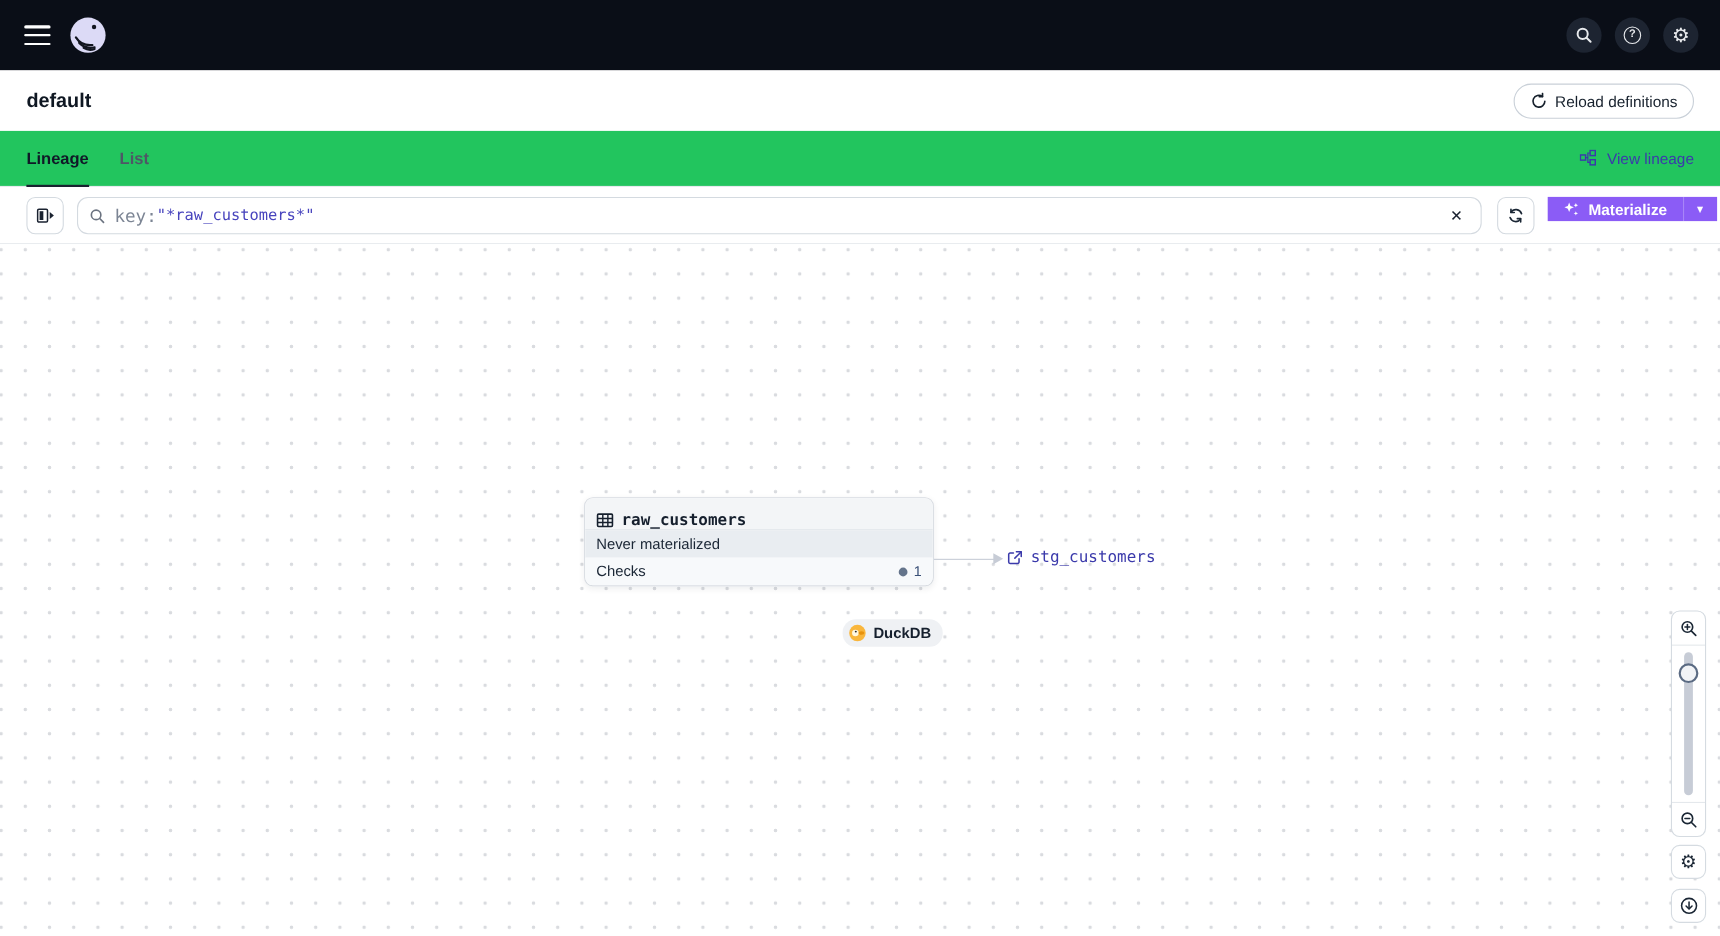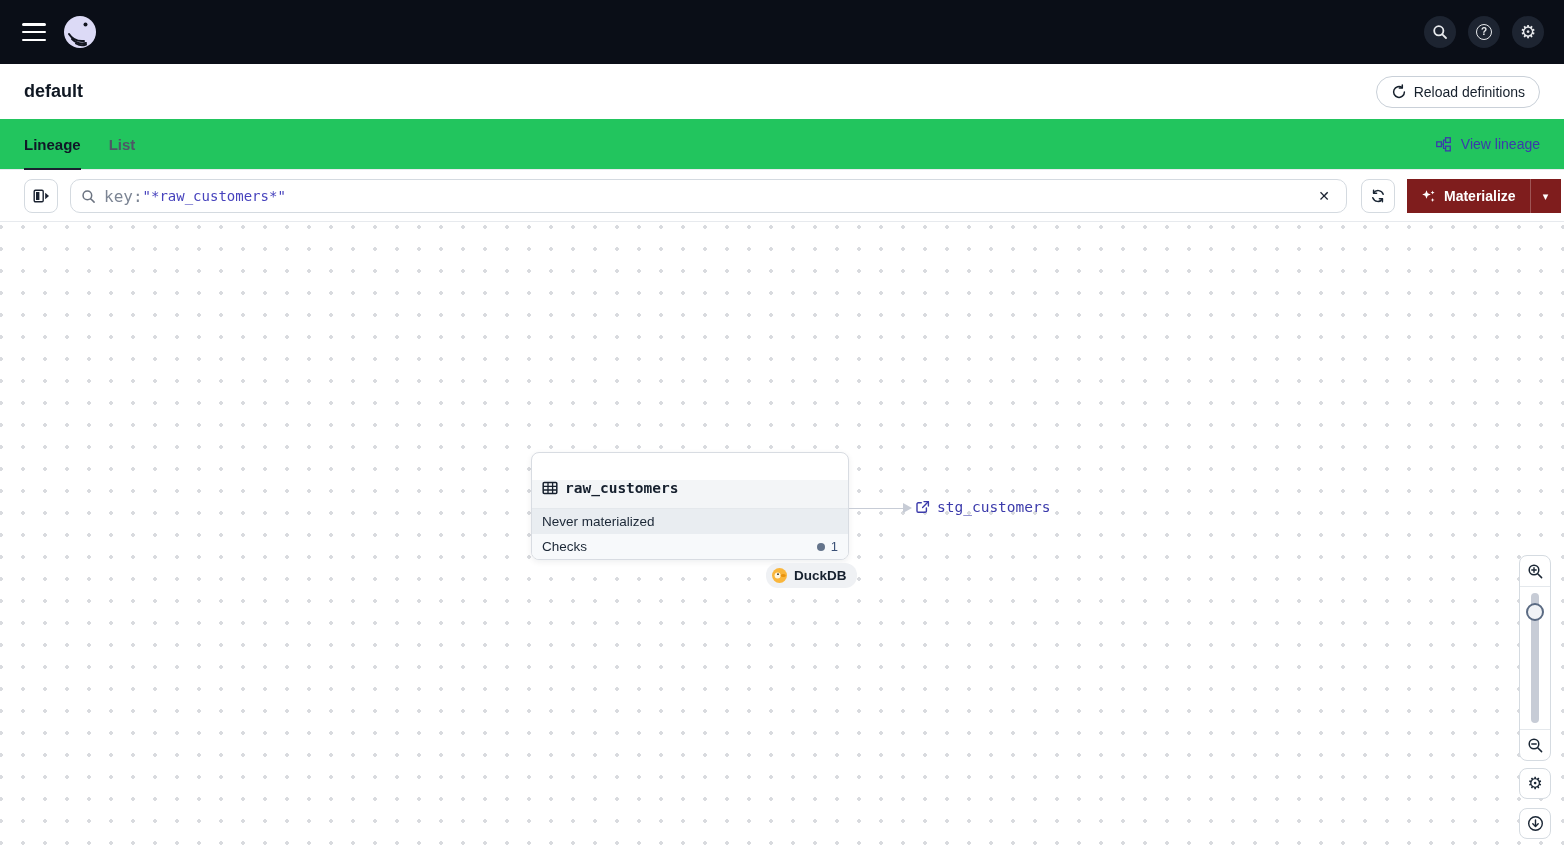--- a/index.html
+++ b/index.html
@@ -38,57 +38,57 @@
   .reload-btn span { font-size:14px; color:#16202c; }
 
   
   .tabs-row { position:absolute; left:0; top:119px; width:1564px; height:51px;
     border-bottom:1px solid #e7eaee; display:flex; align-items:center; padding:0 24px; background:#22c55e; }
   .tab { position:relative; height:51px; display:flex; align-items:center;
     margin-right:28px; font-size:15px; cursor:pointer; }
   .tab.active { font-weight:700; color:#101827; }
   .tab.active::after { content:""; position:absolute; left:0; right:0; bottom:-1px; height:3px; background:#1a2230; }
   .tab.inactive { font-weight:600; color:#4e5766; }
-  .view-lineage { margin-left:auto; display:flex; align-items:flex-end; gap:10px; cursor:pointer; }
+  .view-lineage { margin-left:auto; display:flex; align-items:flex-start; gap:10px; cursor:pointer; }
   .view-lineage span { font-size:14px; color:#3b3aab; }
 
   
   .filter-row { position:absolute; left:0; top:170px; width:1564px; height:52px;
     background:#fff; border-bottom:1px solid #e7eaee; }
   .panel-toggle { position:absolute; left:24px; top:9px; width:34px; height:34px;
     border:1px solid #d4dae0; border-radius:8px; background:#fff; display:flex;
     align-items:center; justify-content:center; cursor:pointer; }
   .search-box { position:absolute; left:70px; top:9px; width:1277px; height:34px;
     border:1px solid #d4dae0; border-radius:10px; background:#fff; display:flex;
     align-items:center; padding:0 10px; cursor:text; }
   .search-box .key-label { font-size:16px; color:#7c8594; margin-left:8px; }
   .search-box .key-value { font-size:14px; color:#4743bd; }
   .clear-x { margin-left:auto; font-size:14px; color:#1a2230; cursor:pointer; padding:2px 6px; }
   .sync-btn { position:absolute; left:1361px; top:9px; width:34px; height:34px;
     border:1px solid #d4dae0; border-radius:8px; background:#fff; display:flex;
     align-items:center; justify-content:center; cursor:pointer; }
-  .materialize { position:absolute; left:1407px; top:9px; height:34px; display:flex;
-    background:#7f1d1d; border-radius:0; color:#fff; cursor:pointer; }
+  .materialize { position:absolute; left:1407px; top:9px; height:22px; display:flex;
+    background:#8b5cf6; border-radius:0; color:#fff; cursor:pointer; }
   .materialize .main { display:flex; align-items:center; gap:8px; padding:0 14px;
     border-right:1px solid rgba(255,255,255,0.25); }
   .materialize .main span { font-size:14px; font-weight:600; }
   .materialize .caret { width:30px; display:flex; align-items:center; justify-content:center;
     font-size:11px; }
 
   
   .canvas { position:absolute; left:0; top:222px; width:1564px; height:629px; background:#fff;
     background-image:radial-gradient(circle, #d9dbdf 1.6px, transparent 1.8px);
     background-size:22px 22px; background-position:12px 16px; }
 
   
   .asset-node { position:absolute; left:531px; top:230px; width:318px; background:#fff;
     border:1px solid #d8dce2; border-radius:8px; box-shadow:0 2px 6px rgba(16,24,40,0.07);
     overflow:hidden; cursor:pointer; }
   .asset-node .node-header { height:29px; background:#f3f5f7; border-bottom:1px solid #e4e8ec;
-    display:flex; align-items:flex-start; gap:7px; padding:0 10px;margin-top:27px; }
+    display:flex; align-items:flex-end; gap:7px; padding:0 10px; }
   .asset-node .node-name { font-size:14.5px; font-weight:700; color:#16202e; }
   .node-row { height:25px; display:flex; align-items:center; padding:0 10px; font-size:13.5px; }
   .row-desc { color:#8b93a1; background:#fff; }
   .row-status { color:#1b2736; background:#e9edf1; }
   .row-checks { color:#1b2736; background:#f7f9fb; }
   .row-checks .checks-right { margin-left:auto; display:flex; align-items:center; gap:6px; }
   .status-dot { width:8px; height:8px; border-radius:50%; background:#64748b; }
   .checks-count { font-size:13px; color:#3a5077; }
 
   .kind-badge { position:absolute; left:766px; top:341px; height:25px; background:#eff1f4;

